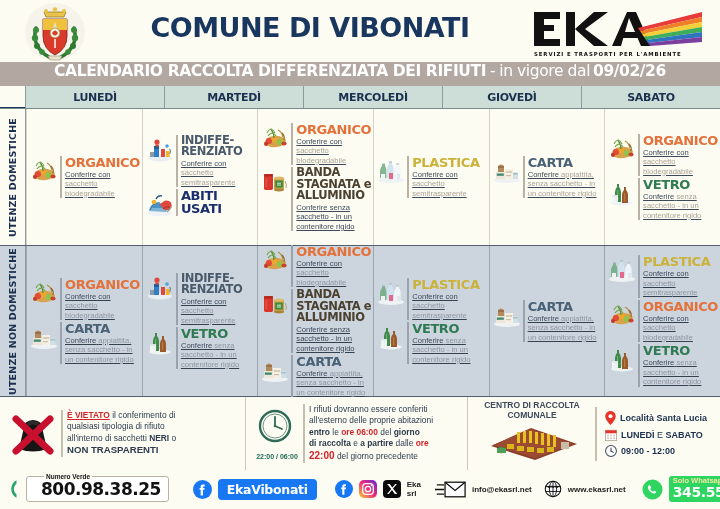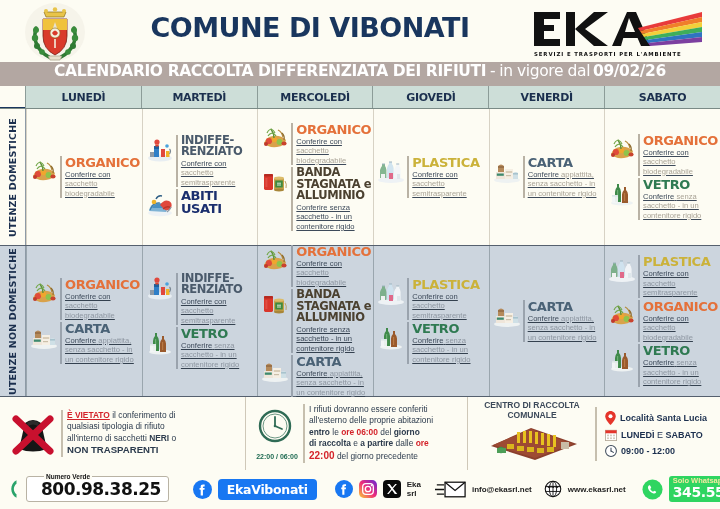--- a/index.html
+++ b/index.html
@@ -180,21 +180,20 @@
     <span class="light">in vigore dal</span>
     <span class="bold2">09/02/26</span>
   </div>
 
   <div class="daysrow">
     <div class="corner"></div>
     <div class="d">LUNEDÌ</div>
     <div class="d">MARTEDÌ</div>
     <div class="d">MERCOLEDÌ</div>
     <div class="d">GIOVEDÌ</div>
-    <div class="d">VENERDÌ</div>
     <div class="d">SABATO</div>
   </div>
 
   <div class="bodyrow r1">
     <div class="rowlabel">
       <span>UTENZE DOMESTICHE</span>
     </div>
     <div class="cell">
         <div class="entry">
           <div class="pic">

